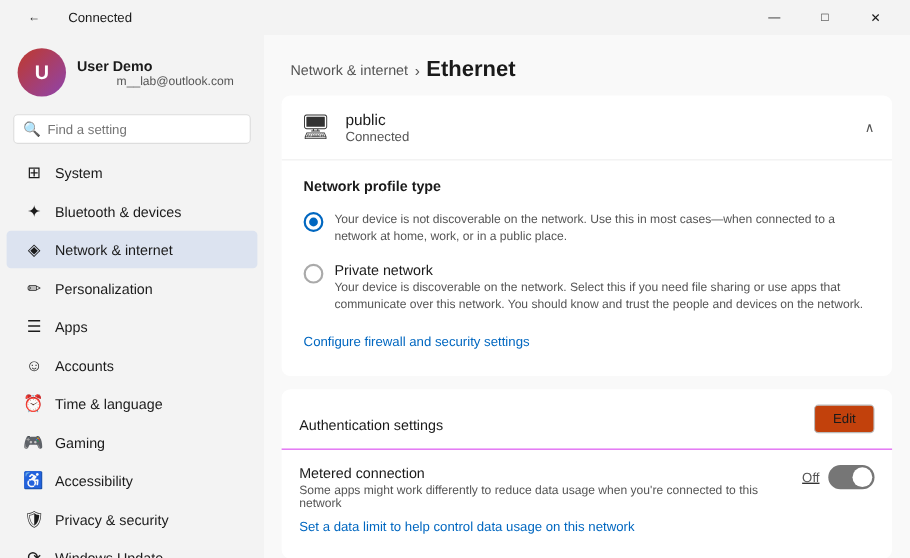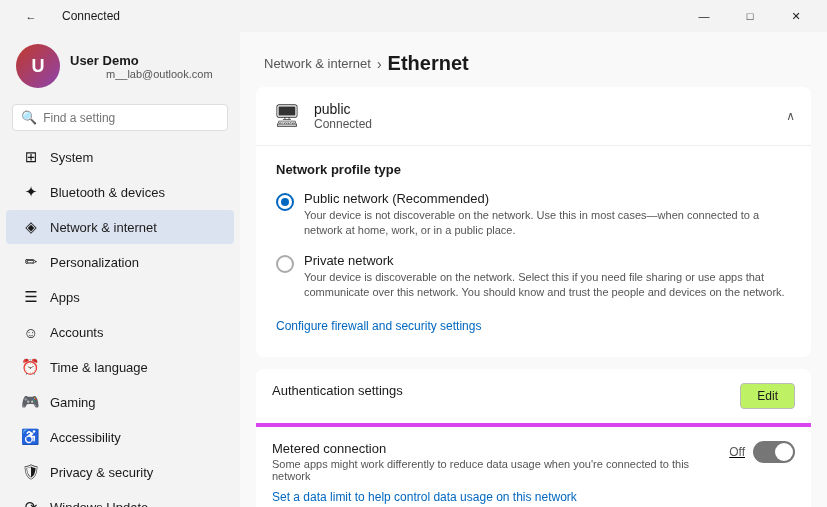--- a/index.html
+++ b/index.html
@@ -251,33 +251,33 @@
     }
 
     
     .settings-panel {
       margin: 0 16px 12px 16px;
       background: white;
       border-radius: 8px;
     }
     .settings-row {
       display: flex;
-      align-items: flex-start;
+      align-items: flex-end;
       justify-content: space-between;
       padding: 14px 16px;
-      border-bottom: 4px solid #d946ef;
+      border-bottom: 1px solid #d946ef;
     }
     .settings-row:last-child { border-bottom: none; }
     .row-label { font-size: 13px; color: #1a1a1a; font-weight: 500; }
     .row-desc { font-size: 11px; color: #555; margin-top: 2px; }
     .edit-btn {
       padding: 5px 16px;
       border: 1px solid #bbb;
       border-radius: 4px;
-      background: #bef264;
+      background: #c2410c;
       font-size: 12px;
       cursor: pointer;
       color: #1a1a1a;
       flex-shrink: 0;
     }
 
     
     .toggle {
       display: flex;
       align-items: center;
@@ -408,21 +408,20 @@
         <span class="chevron-up">∧</span>
       </div>
 
       <div class="profile-section">
         <div class="section-title">Network profile type</div>
 
         
         <div class="radio-option">
           <div class="radio-circle selected"></div>
           <div class="radio-label-group">
-            <span class="radio-label">Public network (Recommended)</span>
             <span class="radio-desc">Your device is not discoverable on the network. Use this in most cases—when connected to a network at home, work, or in a public place.</span>
           </div>
         </div>
 
         
         <div class="radio-option">
           <div class="radio-circle"></div>
           <div class="radio-label-group">
             <span class="radio-label">Private network</span>
             <span class="radio-desc">Your device is discoverable on the network. Select this if you need file sharing or use apps that communicate over this network. You should know and trust the people and devices on the network.</span>

